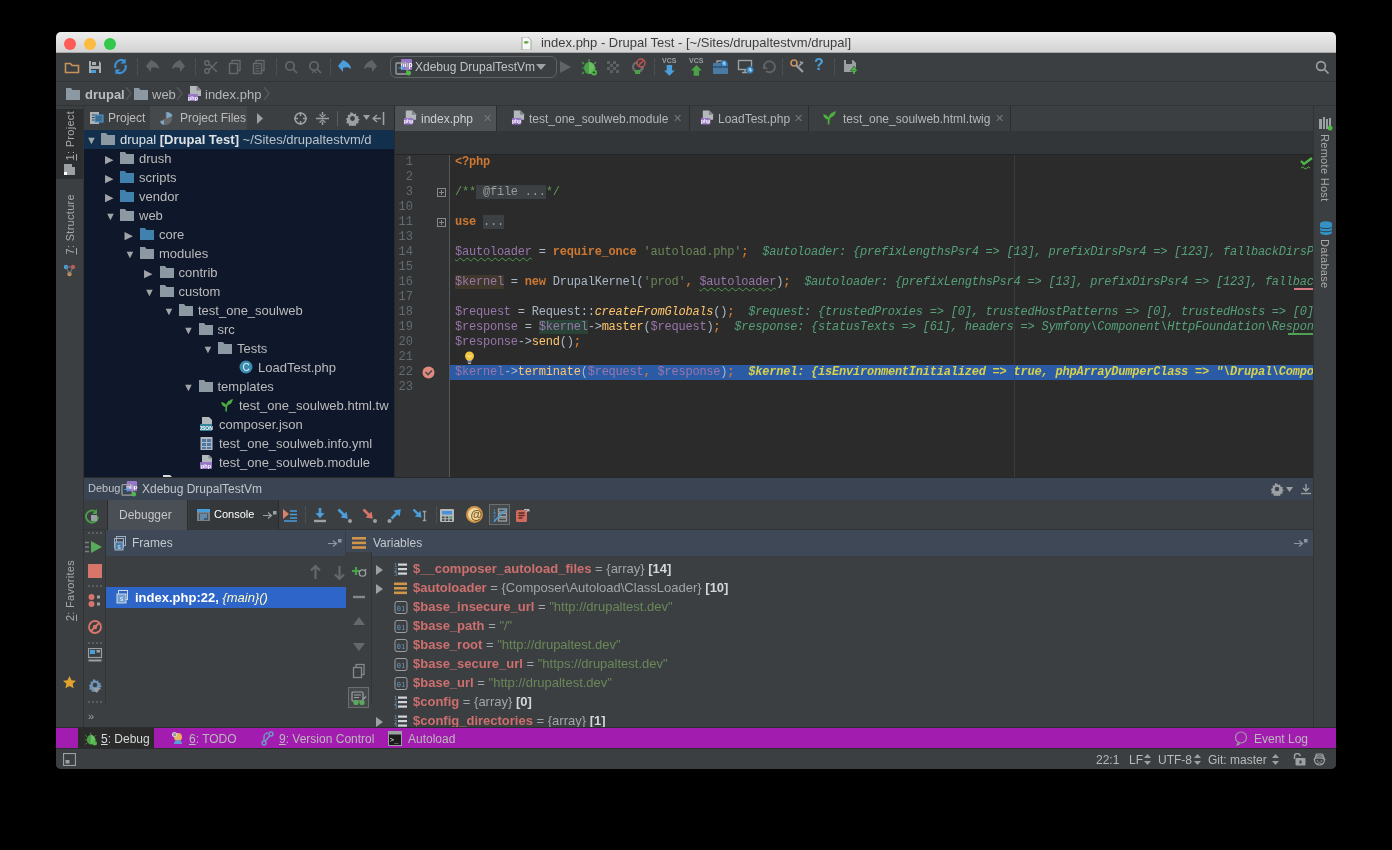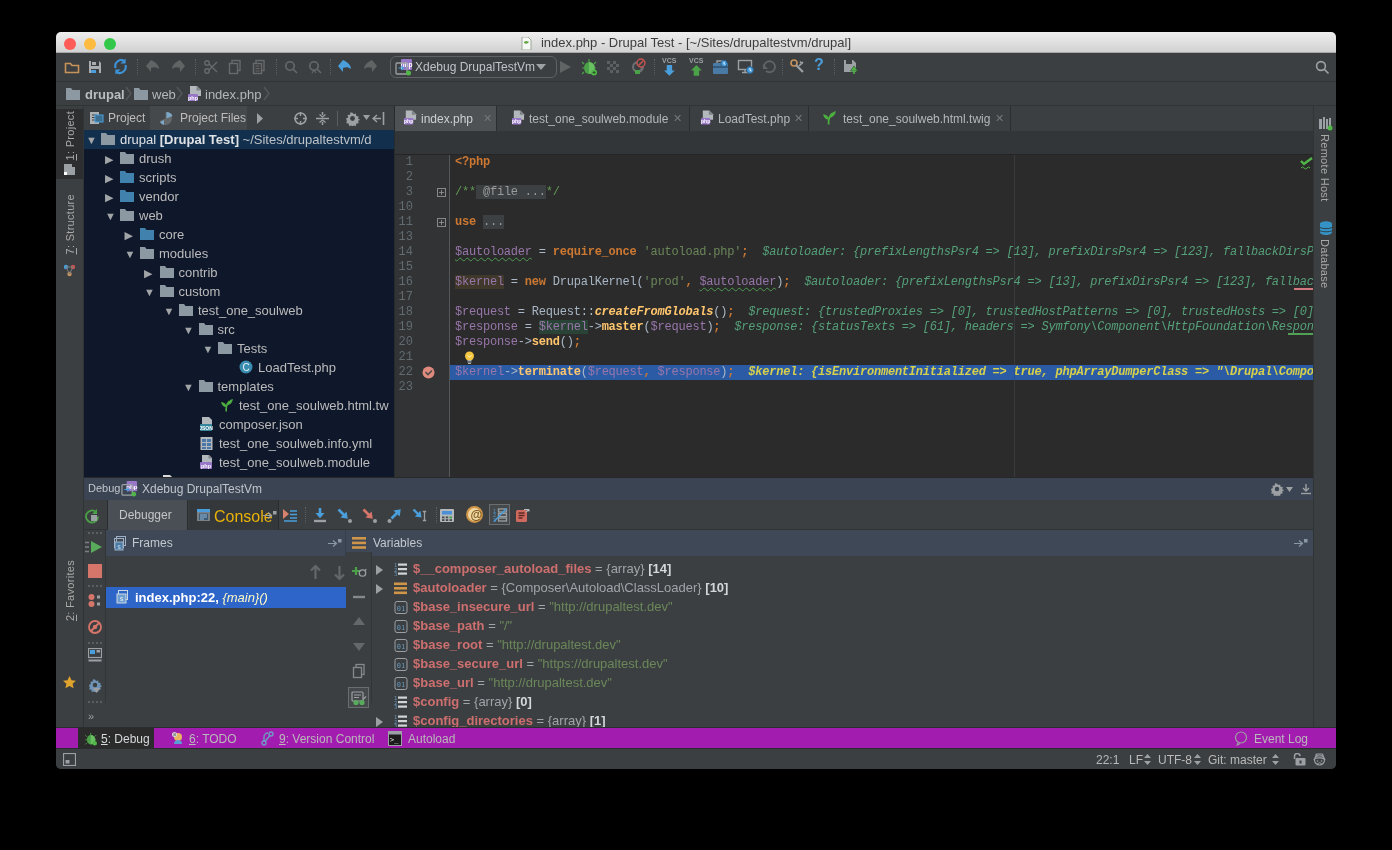--- a/index.html
+++ b/index.html
@@ -24,21 +24,21 @@
 .tab{top:0;height:25px;border-right:1px solid #2b2e2f;font-size:12px;color:#b9b9b9}
 .tabx{color:#75787a;font-size:11px;top:6px}
 #tabstrip{left:339px;top:99px;width:918px;height:24px;background:#333638;border-bottom:1px solid #252525}
 #editor{left:339px;top:123px;width:918px;height:322px;background:#2b2b2b;overflow:hidden}
 #gutter{left:0;top:0;width:55px;height:322px;background:#313335;border-right:1px solid #55585a}
 .lnum{font-family:"Liberation Mono",monospace;font-size:12px;color:#616b70;width:40px;text-align:right;left:-22px;height:15px;line-height:15px}
 .cline{left:60px;height:15px;line-height:15px;font-family:"Liberation Mono",monospace;font-size:12px;color:#a9b7c6;white-space:pre;letter-spacing:-0.22px}
 .kw{color:#cc7832;font-weight:bold}
 .var{color:#9876aa}
 .str{color:#6a8759}
-.mth{color:#ffc66d;font-weight:bold}
+.mth{color:#ffc66d;font-weight:normal}
 .cmt{color:#629755}
 .fold{background:#3c4043;color:#999a9b}
 .hint{color:#55a079;font-style:italic}
 .hint2{color:#d6d04a;font-style:italic;font-weight:bold}
 .wavy{text-decoration:underline wavy #4e9a51 1px;text-underline-offset:2px}
 #rstripe{left:1257px;top:74px;width:23px;height:621px;background:#3c3f41;border-left:1px solid #313435}
 #debug{left:28px;top:445px;width:1229px;height:250px;background:#3c3f41;border-top:1px solid #282828}
 #dbghead{left:0;top:0;width:1229px;height:22px;background:#3b4452;font-size:12px;color:#c0c5cc}
 #dbgtabs{left:0;top:22px;width:1229px;height:30px;background:#3c3f41;border-bottom:1px solid #323536}
 #dbgstrip{left:0;top:52px;width:22px;height:173px;background:#3c3f41;border-right:1px solid #323536}
@@ -599,21 +599,21 @@
         </svg>
 <div class="a" style="left:23px;top:0;width:81px;height:30px;background:#4a4f55;border-left:1px solid #2a2c2d;border-right:1px solid #2a2c2d"></div>
 <div class="a" style="left:35px;top:8px;font-size:12px;color:#c4c7c9">Debugger</div>
 <div class="a" style="left:105px;top:0;width:90px;height:30px;background:#35383a;border-right:1px solid #2a2c2d"></div>
 <svg class="a" style="left:112px;top:8px" width="15" height="14" viewBox="0 0 15 14">
           <rect x="1" y="1" width="13" height="12" fill="#7a8084"></rect>
           <rect x="1" y="1" width="13" height="3" fill="#4a9edb"></rect>
           <rect x="3" y="5.5" width="9" height="6.5" fill="#3c5a74"></rect>
           <path d="M4 7h7M4 9h7M4 11h4" stroke="#9fc6e8" stroke-width="0.9"></path>
         </svg>
-<div class="a" style="left:130px;top:8px;font-size:16px;color:#eab308">Console</div>
+<div class="a" style="left:130px;top:8px;font-size:11px;color:#ffffff">Console</div>
 <svg class="a" style="left:179px;top:11px" width="14" height="9" viewBox="0 0 14 9">
           <path d="M0 4.5h8M5 1.5l3.5 3L5 7.5" fill="none" stroke="#9da0a2" stroke-width="1.2"></path>
           <rect x="10" y="0" width="3.5" height="3.5" fill="#9da0a2"></rect>
         </svg>
 <svg class="a" style="left:198px;top:7px" width="16" height="16" viewBox="0 0 16 16">
           <path d="M1 2l6 5-6 5z" fill="#d6826c"></path>
           <path d="M8 4h7M8 7.5h7M8 11h7M2 14h13" stroke="#4a9edb" stroke-width="1.7"></path>
         </svg>
 <div class="a seph" style="left:221px;top:7px"></div>
 <svg class="a" style="left:228px;top:8px" width="16" height="15" viewBox="0 0 16 15">

